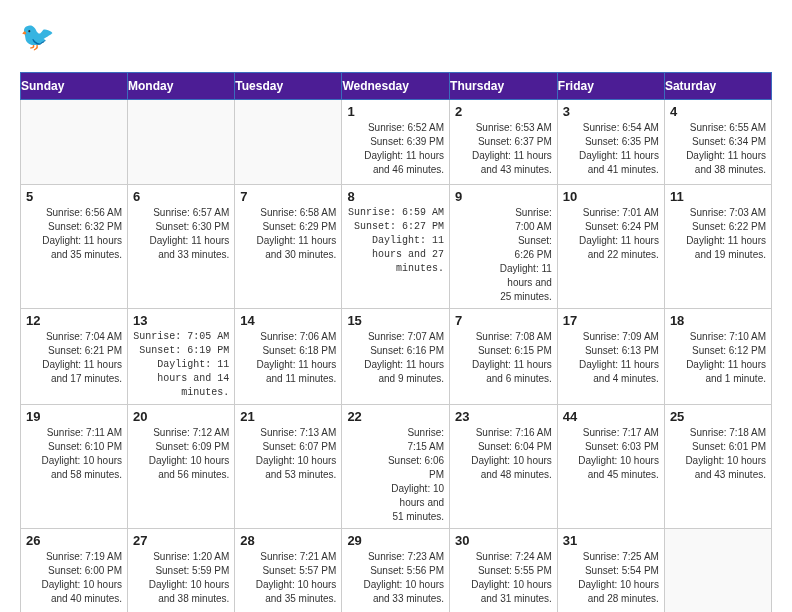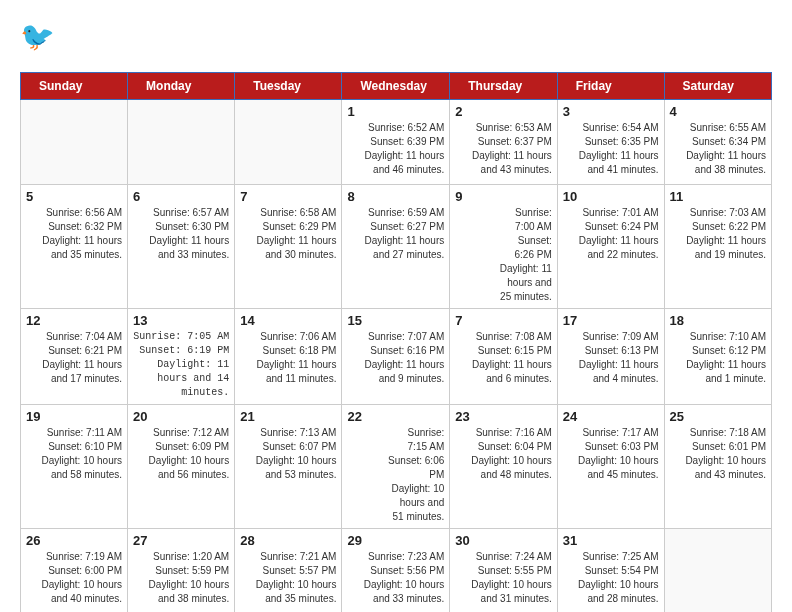--- a/index.html
+++ b/index.html
@@ -42,24 +42,24 @@
     .location {
       font-size: 14px;
       color: #444;
     }
     .calendar {
       width: 100%;
       border-collapse: collapse;
       border: 1px solid #ccc;
     }
     .calendar th {
-      background: #b91c1c;
+      background: #4c1d95;
       color: #fff;
       font-size: 12px;
-      padding: 6px 18px;
+      padding: 6px 0;
       text-align: left;
       border: 1px solid #3a6cbd;
       font-weight: bold;
     }
     .calendar td {
       border: 1px solid #ccc;
       vertical-align: top;
       padding: 4px 5px;
       font-size: 10.5px;
       color: #222;
@@ -161,21 +161,21 @@
 Daylight: 11 hours and 33 minutes.</div>
         </td>
         <td>
           <span class="day-number">7</span>
           <div class="day-info" style="white-space: pre-wrap;">Sunrise: 6:58 AM
 Sunset: 6:29 PM
 Daylight: 11 hours and 30 minutes.</div>
         </td>
         <td>
           <span class="day-number">8</span>
-          <div class="day-info" style="white-space: pre-wrap;">Sunrise: 6:59 AM
+          <div class="day-info" style="white-space: pre-wrap; font-family: Liberation Mono, monospace;">Sunrise: 6:59 AM
 Sunset: 6:27 PM
 Daylight: 11 hours and 27 minutes.</div>
         </td>
         <td>
           <span class="day-number">9</span>
           <div class="day-info" style="white-space: pre-wrap; margin-left: 44px;">Sunrise: 7:00 AM
 Sunset: 6:26 PM
 Daylight: 11 hours and 25 minutes.</div>
         </td>
         <td>
@@ -260,21 +260,21 @@
 Sunset: 6:06 PM
 Daylight: 10 hours and 51 minutes.</div>
         </td>
         <td>
           <span class="day-number">23</span>
           <div class="day-info" style="white-space: pre-wrap;">Sunrise: 7:16 AM
 Sunset: 6:04 PM
 Daylight: 10 hours and 48 minutes.</div>
         </td>
         <td>
-          <span class="day-number">24</span>
+          <span class="day-number">44</span>
           <div class="day-info" style="white-space: pre-wrap;">Sunrise: 7:17 AM
 Sunset: 6:03 PM
 Daylight: 10 hours and 45 minutes.</div>
         </td>
         <td>
           <span class="day-number">25</span>
           <div class="day-info" style="white-space: pre-wrap;">Sunrise: 7:18 AM
 Sunset: 6:01 PM
 Daylight: 10 hours and 43 minutes.</div>
         </td>

